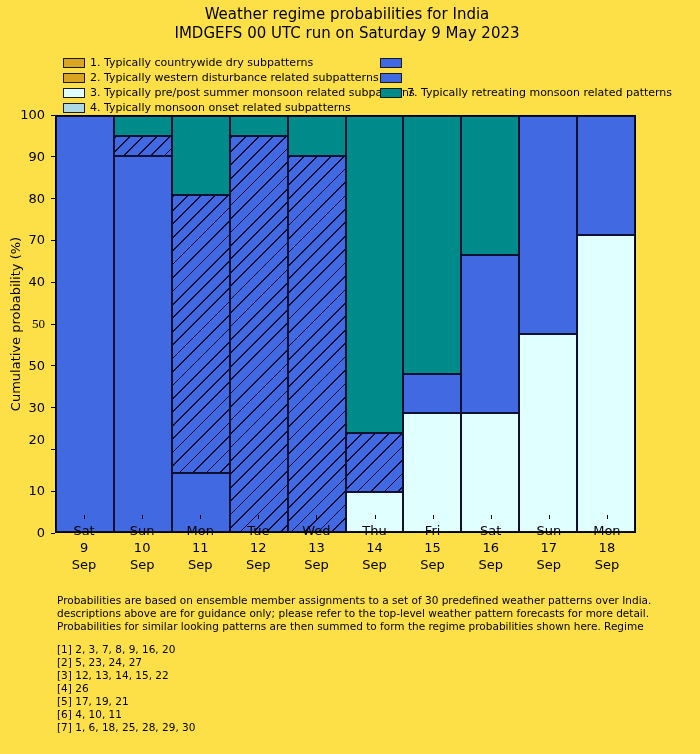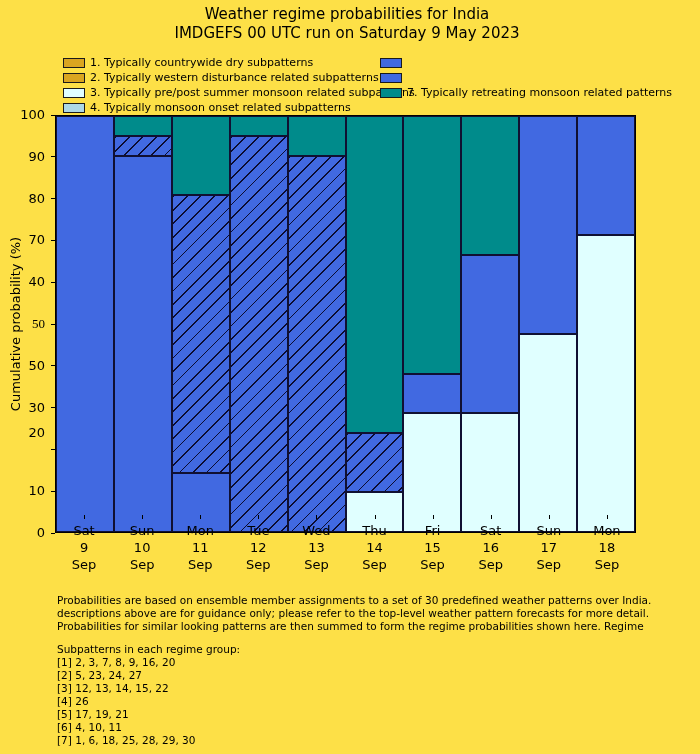--- a/index.html
+++ b/index.html
@@ -75,21 +75,21 @@
         <span>7. Typically retreating monsoon related patterns</span>
       </div>
     </div>
 
   <div class="y-label">Cumulative probability (%)</div>
   <div class="y-axis" id="y-axis">
       <div class="y-tick-label" style="top: 418px;">0</div>
       <div class="y-tick-mark" style="top: 417.5px;"></div>
       <div class="y-tick-label" style="top: 376.2px;">10</div>
       <div class="y-tick-mark" style="top: 375.7px;"></div>
-      <div class="y-tick-label" style="top: 318px; margin-left: 44px;">20</div>
+      <div class="y-tick-label" style="top: 325px; margin-left: 44px;">20</div>
       <div class="y-tick-mark" style="top: 333.9px;"></div>
       <div class="y-tick-label" style="top: 292.6px;">30</div>
       <div class="y-tick-mark" style="top: 292.1px;"></div>
       <div class="y-tick-label" style="top: 250.8px;">50</div>
       <div class="y-tick-mark" style="top: 250.3px;"></div>
       <div class="y-tick-label" style="top: 209px; font-family: Liberation Serif, serif;">50</div>
       <div class="y-tick-mark" style="top: 208.5px;"></div>
       <div class="y-tick-label" style="top: 167.2px;">40</div>
       <div class="y-tick-mark" style="top: 166.7px;"></div>
       <div class="y-tick-label" style="top: 125.4px;">70</div>
@@ -214,21 +214,20 @@
       </div>
     </div>
 
   <div class="footnote" id="footnote">
     <div>Probabilities are based on ensemble member assignments to a set of 30 predefined weather patterns over India.</div>
     <div>descriptions above are for guidance only; please refer to the top-level weather pattern forecasts for more detail.</div>
     <div>Probabilities for similar looking patterns are then summed to form the regime probabilities shown here. Regime</div>
   </div>
 
   <div class="subpatterns">
-    <div>Subpatterns in each regime group:</div>
     <div id="subpattern-groups">
         <div>[1] 2, 3, 7, 8, 9, 16, 20</div>
         <div>[2] 5, 23, 24, 27</div>
         <div>[3] 12, 13, 14, 15, 22</div>
         <div>[4] 26</div>
         <div>[5] 17, 19, 21</div>
         <div>[6] 4, 10, 11</div>
         <div>[7] 1, 6, 18, 25, 28, 29, 30</div>
       </div>
   </div>

